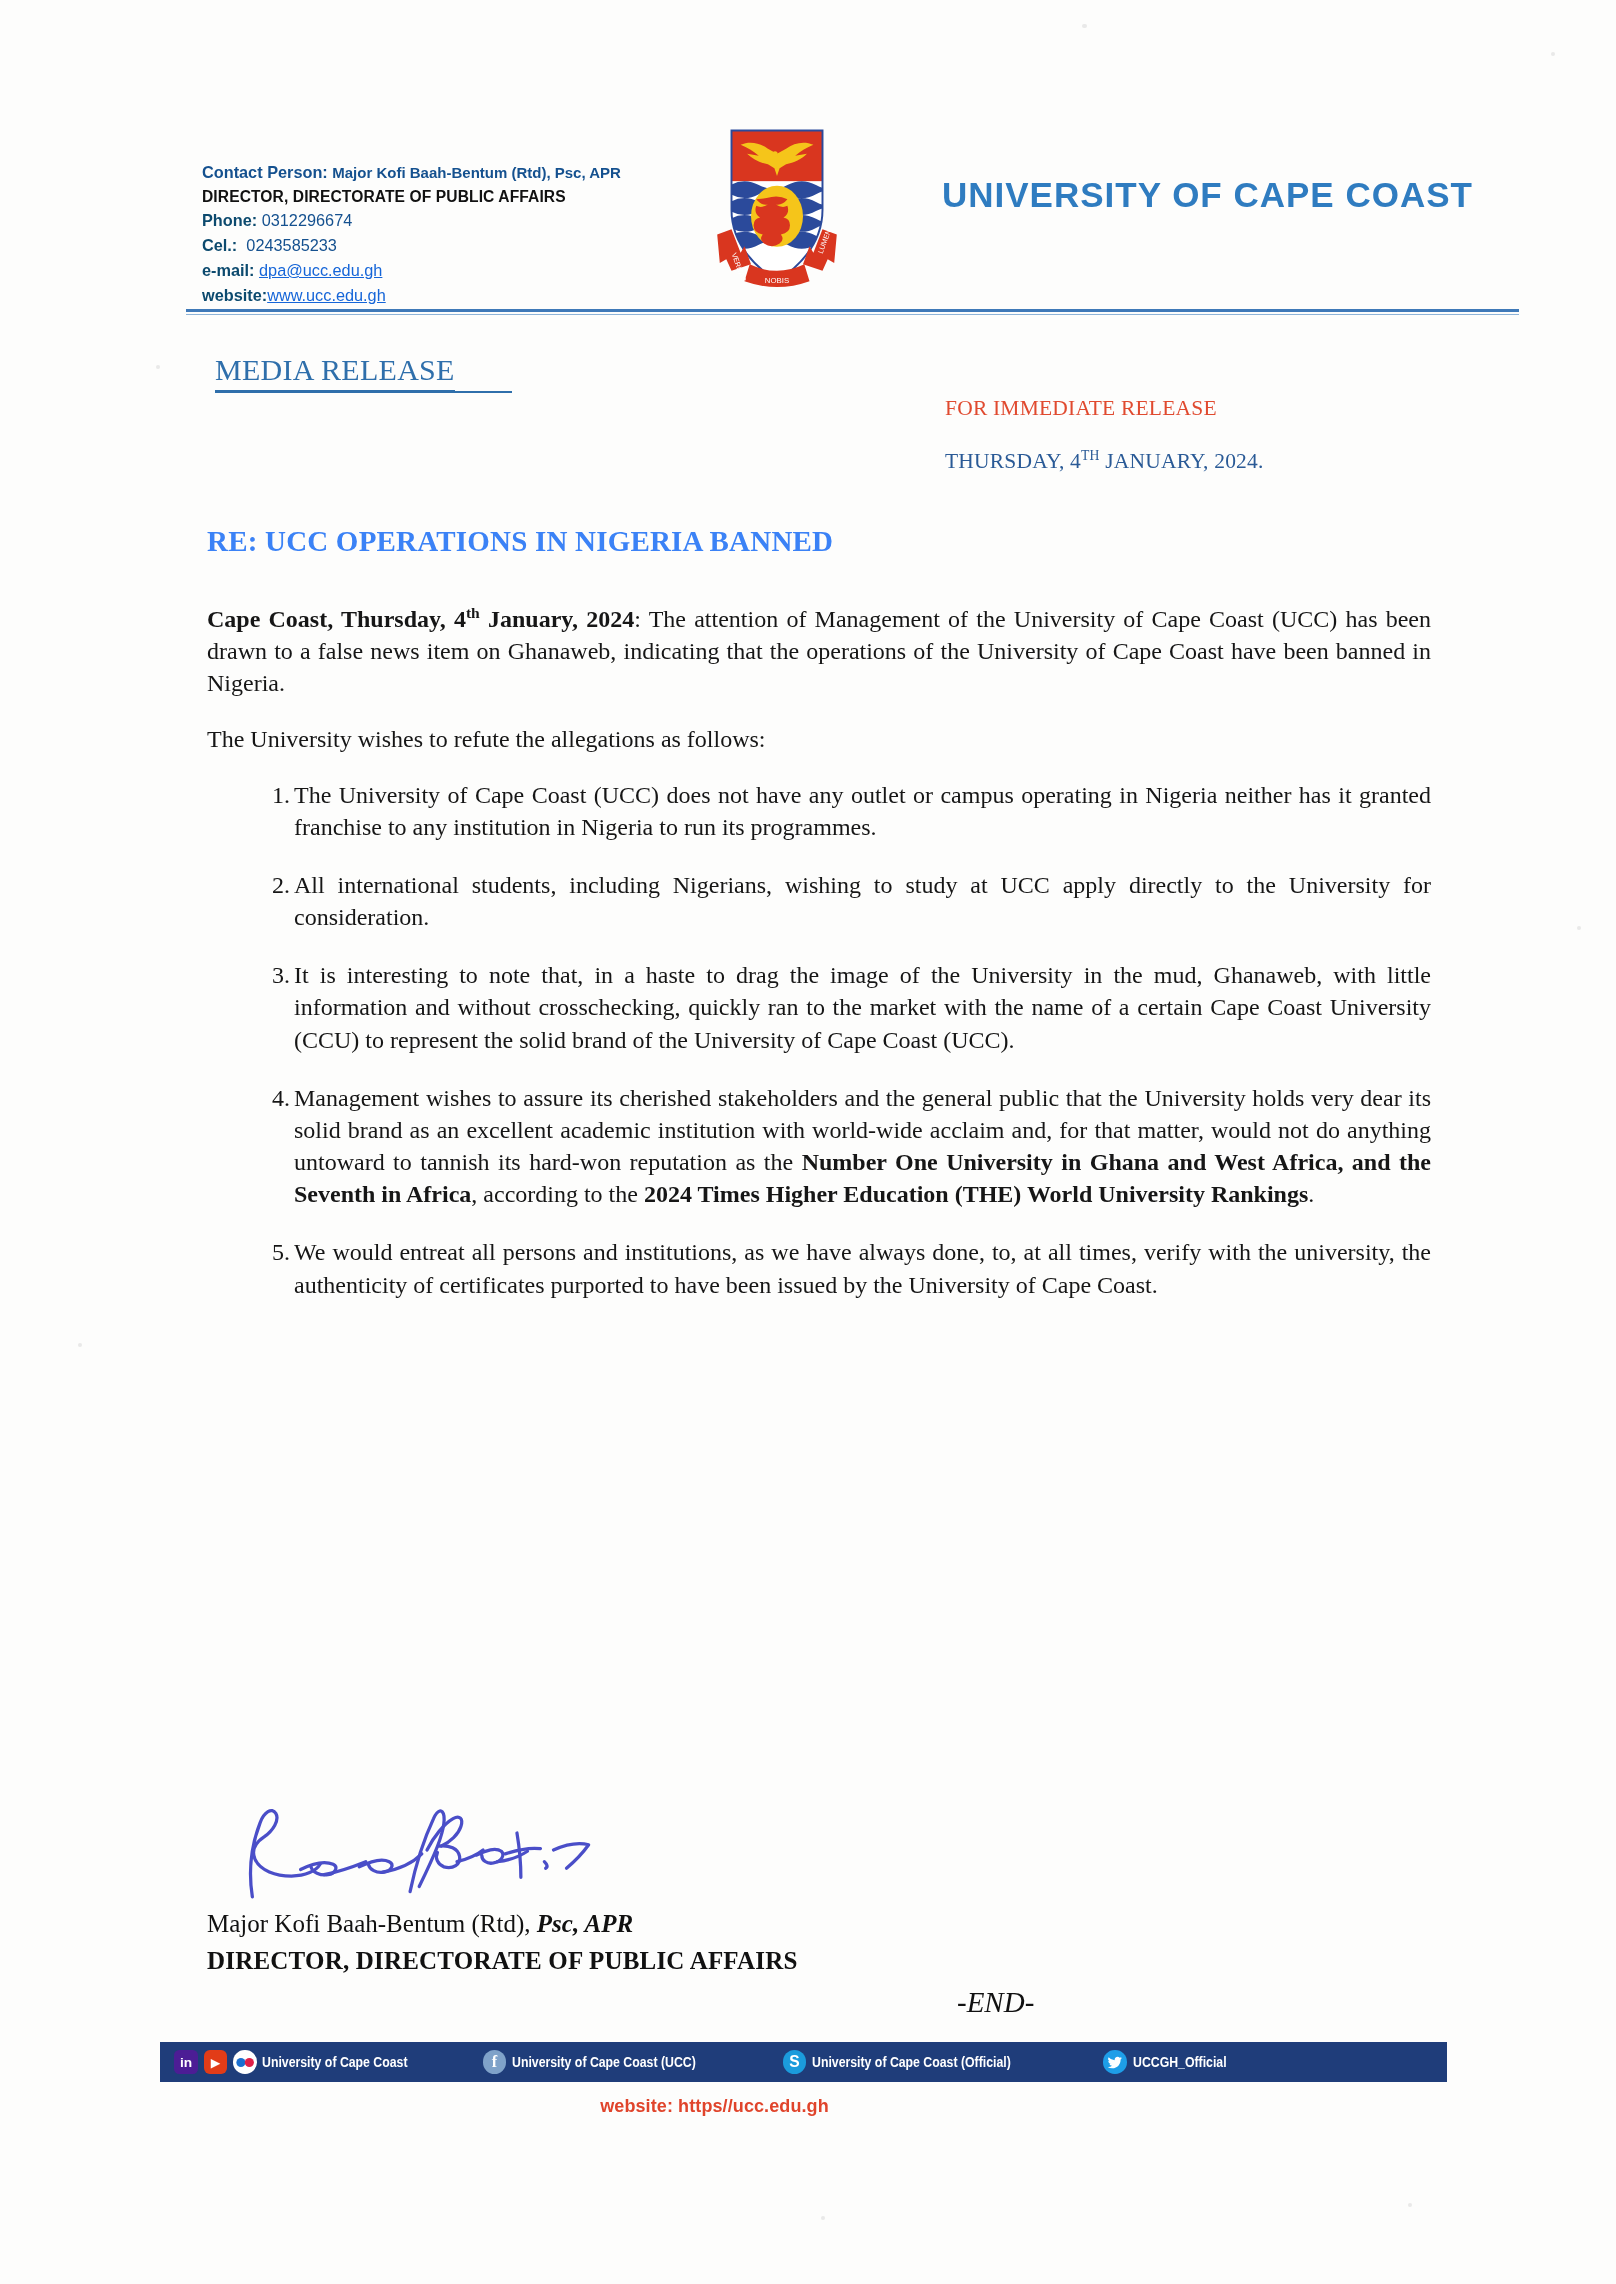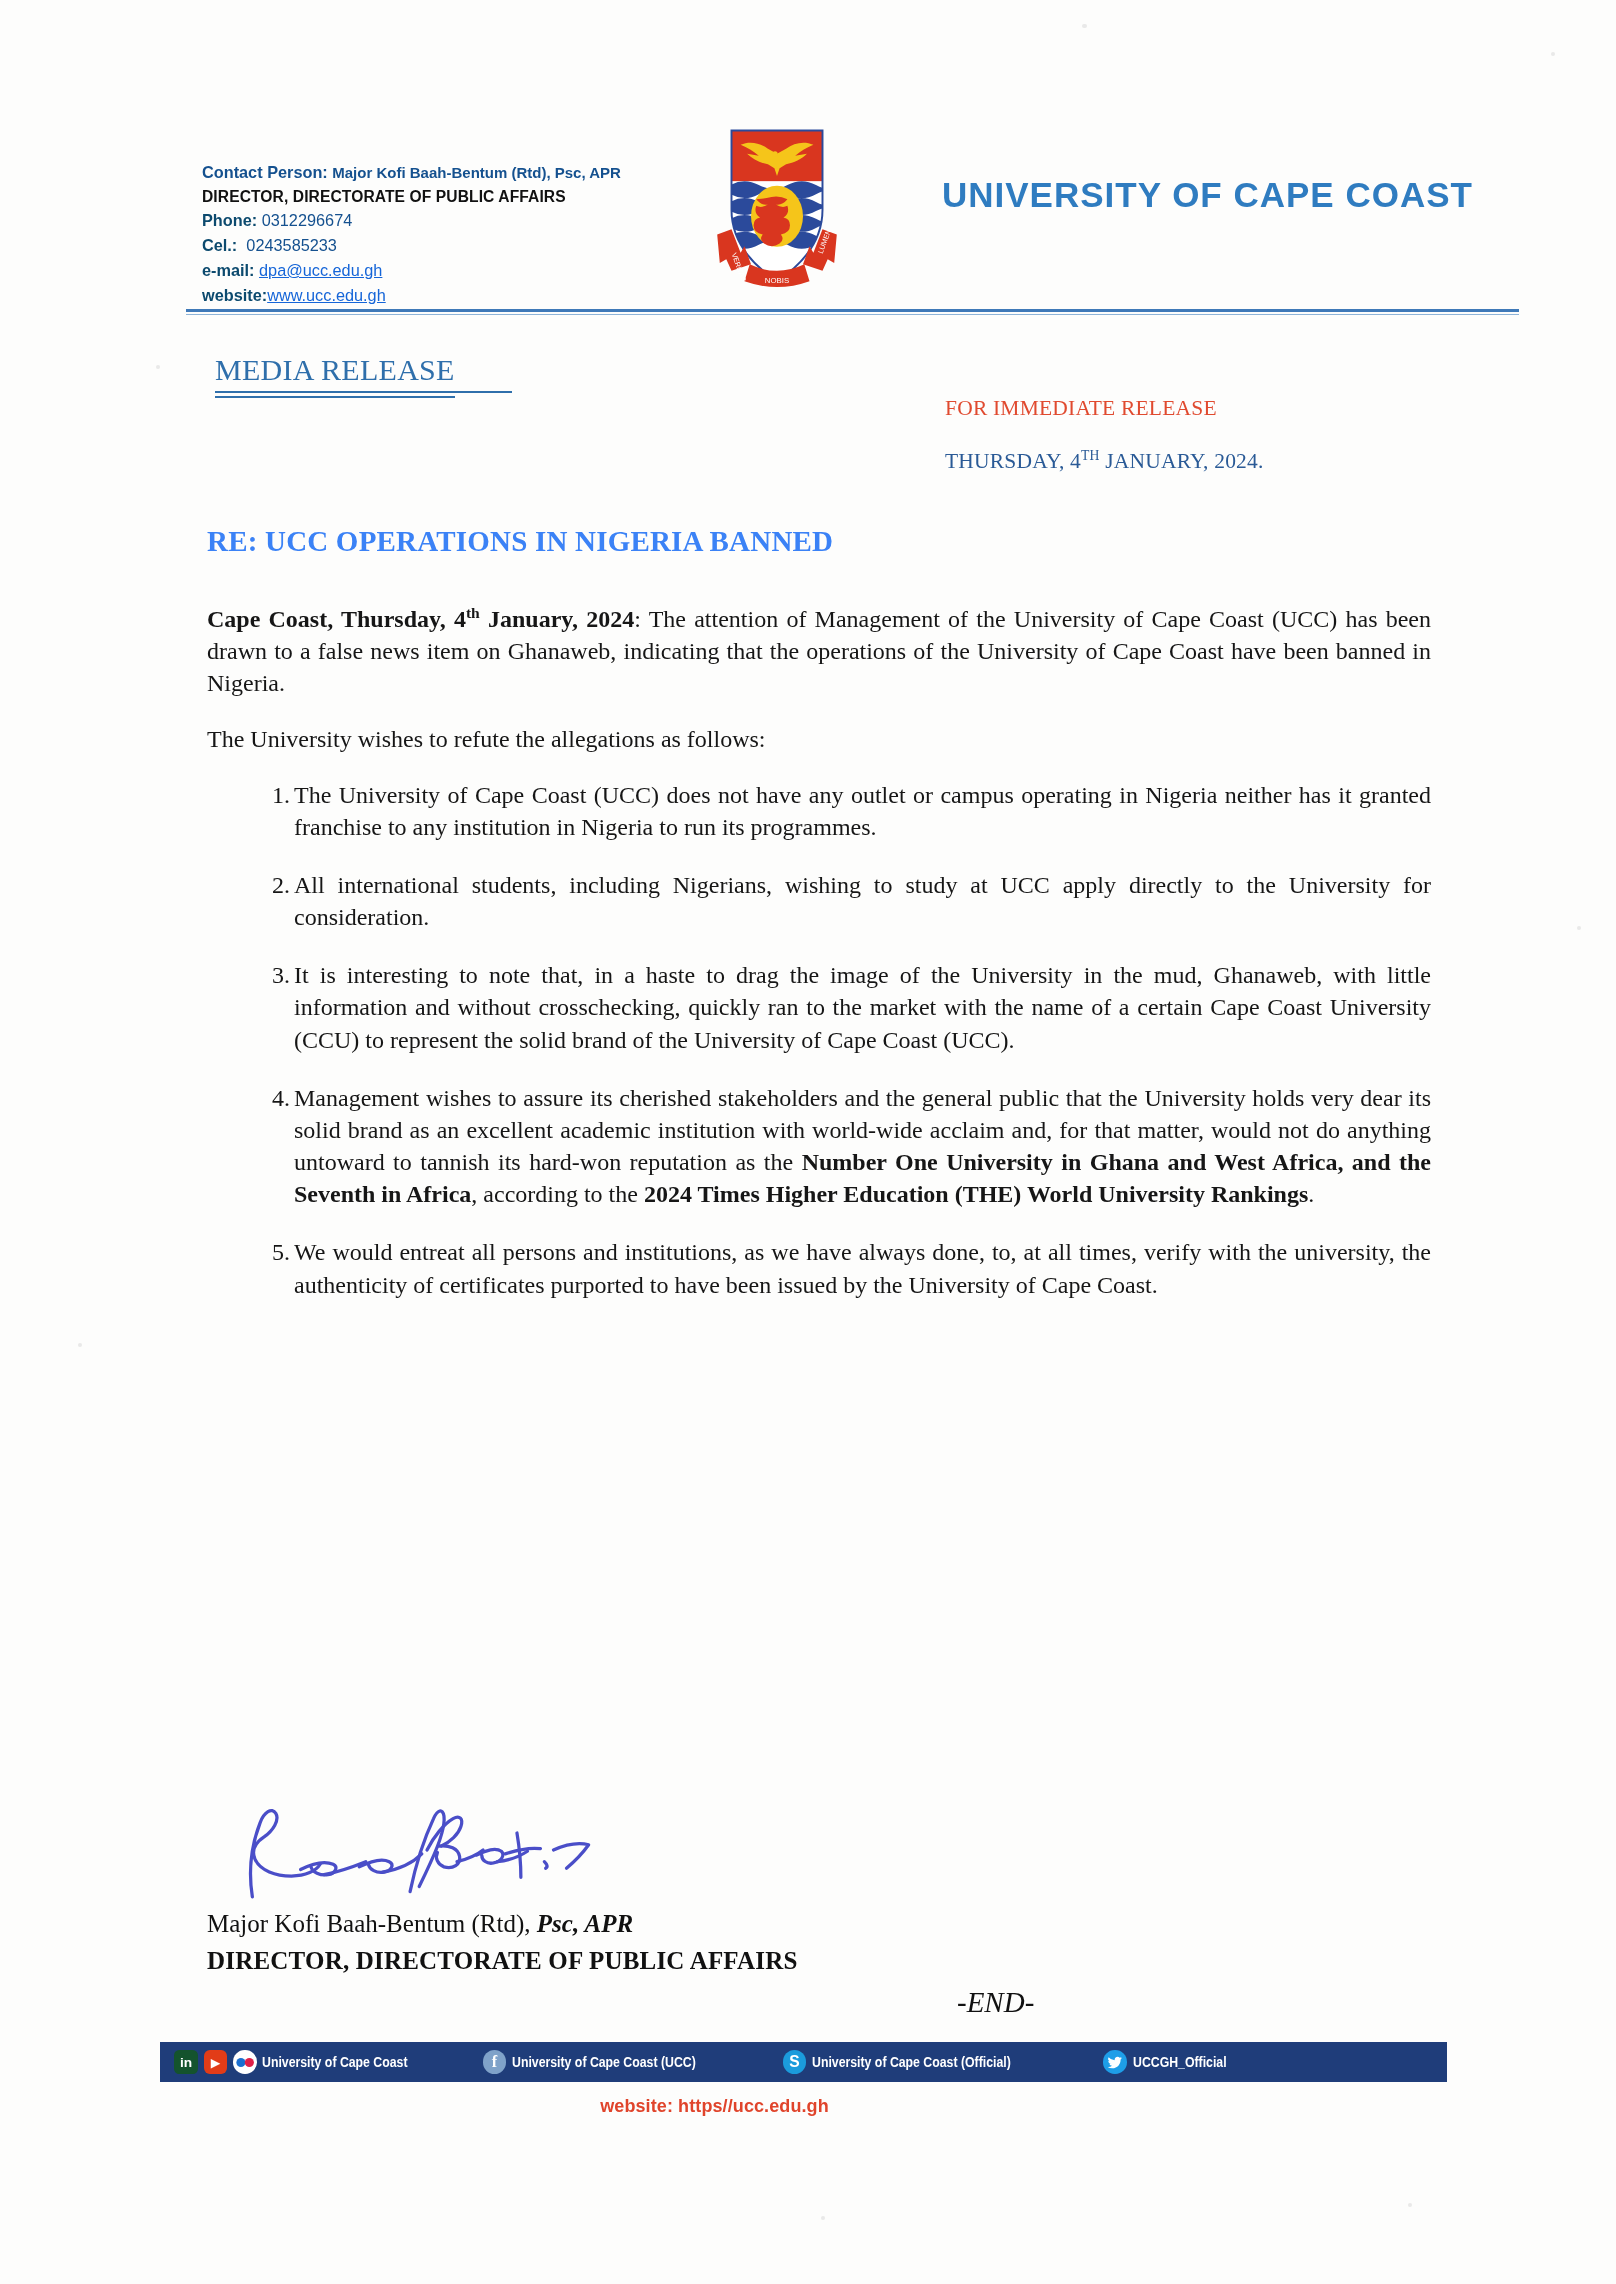--- a/index.html
+++ b/index.html
@@ -28,21 +28,21 @@
     font-weight:bold;font-size:35px;letter-spacing:1px;color:#2f7cc0;
     white-space:nowrap;}
   .rule{position:absolute;left:186px;top:309px;width:1333px;height:3.3px;
     background:#3f79b8;}
   .rule2{position:absolute;left:186px;top:314px;width:1333px;height:1.3px;
     background:#8fb4d8;}
 
   
   .media-release{position:absolute;left:215px;top:353px;
     font-size:30px;color:#2f6fab;letter-spacing:0.3px;
-    border-bottom:2.6px solid #2f6fab;padding-bottom:9px;display:inline-block;}
+    border-bottom:2.6px solid #2f6fab;padding-bottom:3px;display:inline-block;}
   .mr-under2{position:absolute;left:215px;top:391px;width:297px;height:2px;background:#2f6fab;}
 
   .fir{position:absolute;left:945px;top:396px;font-size:21.5px;color:#e04a2f;
     letter-spacing:0.2px;white-space:nowrap;}
   .dateline{position:absolute;left:945px;top:448px;font-size:21.5px;color:#2a5a96;
     letter-spacing:0.2px;white-space:nowrap;}
   .dateline sup{font-size:13.7px;vertical-align:super;}
 
   
   .subject{position:absolute;left:207px;top:525px;font-size:29px;font-weight:bold;
@@ -75,21 +75,21 @@
 
   
   .footerbar{position:absolute;left:160px;top:2042px;width:1287px;height:40px;
     background:#1f3d7a;display:flex;align-items:center;
     font-family:"Liberation Sans","DejaVu Sans",sans-serif;}
   .fgroup{display:flex;align-items:center;gap:5.9px;}
   .fgroup .flabel{color:#fff;font-size:14.3px;font-weight:bold;white-space:nowrap;
     transform:scaleX(.86);transform-origin:left center;letter-spacing:0px;}
   .sicon{width:23.5px;height:23.5px;border-radius:50%;display:flex;align-items:center;
     justify-content:center;flex:0 0 auto;}
-  .sicon.li{background:#14532d;color:#fff;font-weight:bold;font-size:13.7px;
+  .sicon.li{background:#4c1d95;color:#fff;font-weight:bold;font-size:13.7px;
     font-family:"Liberation Sans",sans-serif;border-radius:5.2px;}
   .sicon.yt{background:#e23c18;border-radius:5.9px;color:#fff;font-size:12.4px;}
   .sicon.fl{background:#fff;position:relative;}
   .sicon.fb{background:#7fa2c9;color:#fff;font-weight:bold;font-size:16.3px;
     font-family:"Liberation Serif",serif;}
   .sicon.sk{background:#1b9bdc;color:#fff;font-weight:bold;font-size:15.6px;}
   .sicon.tw{background:#1e9ee8;color:#fff;}
   .website{position:absolute;left:0;top:2096px;width:1429px;text-align:center;
     font-family:"Liberation Sans","DejaVu Sans",sans-serif;
     font-size:18px;font-weight:bold;color:#e0442b;letter-spacing:0.1px;}

